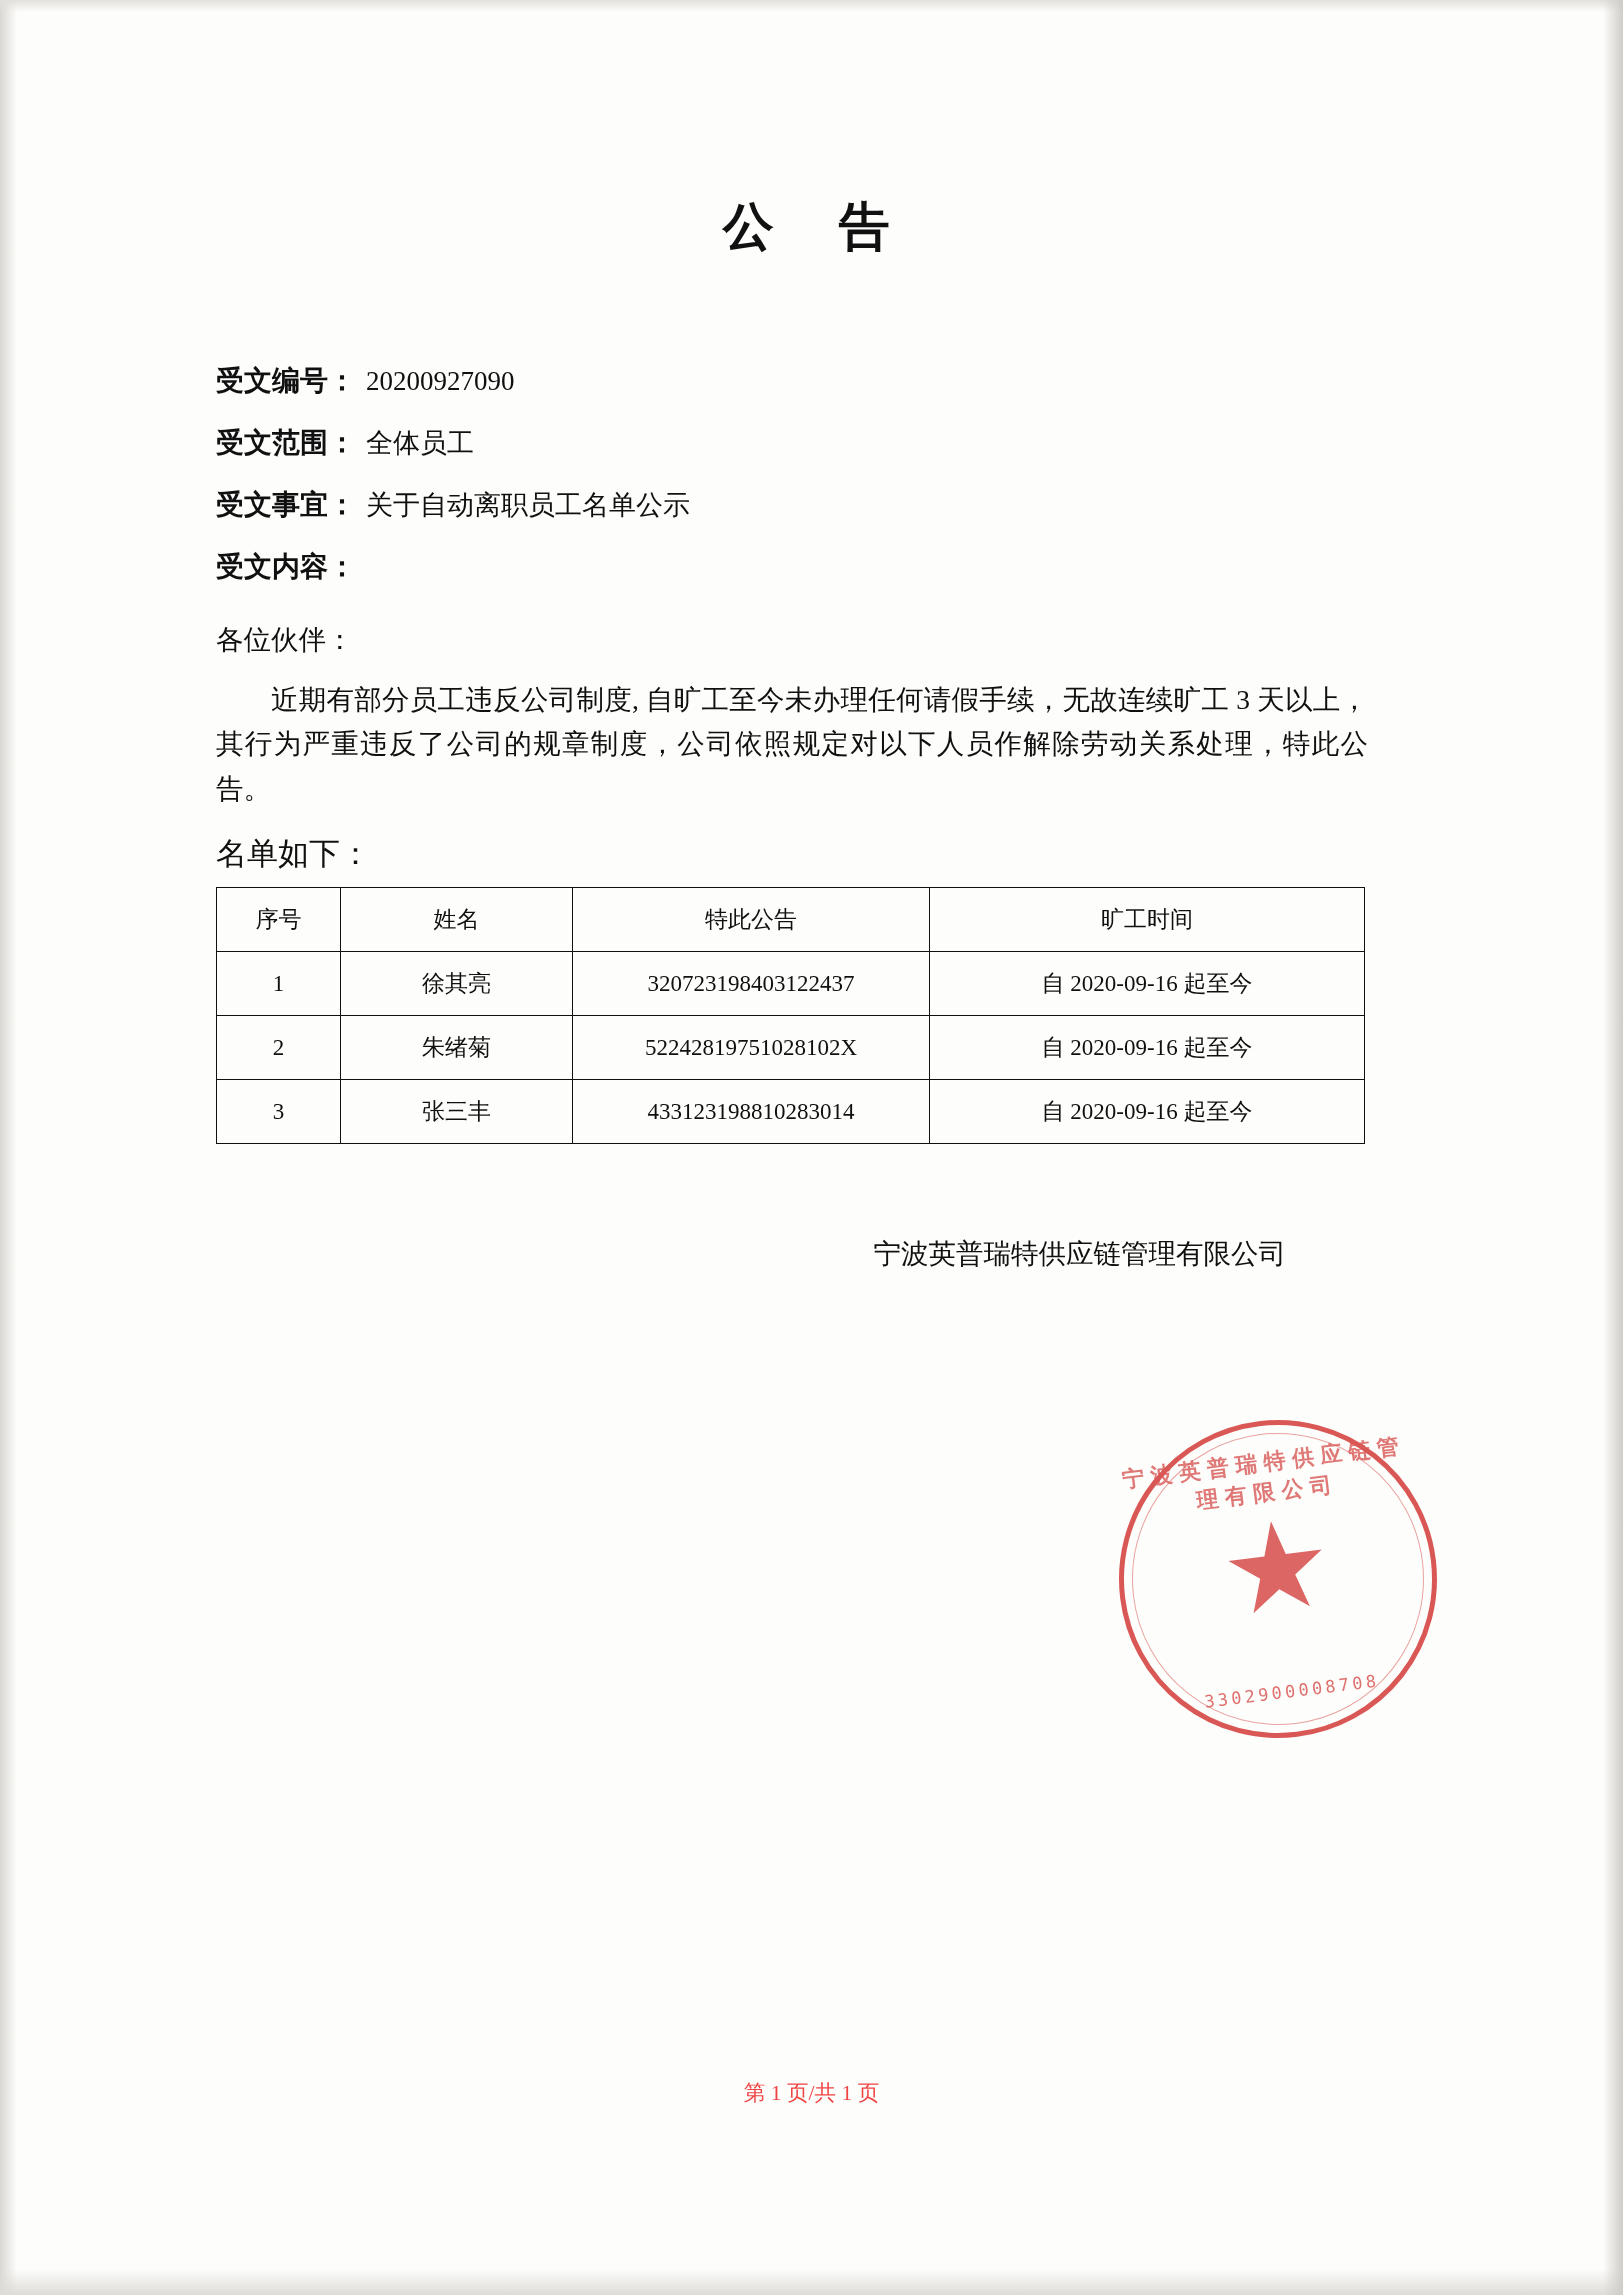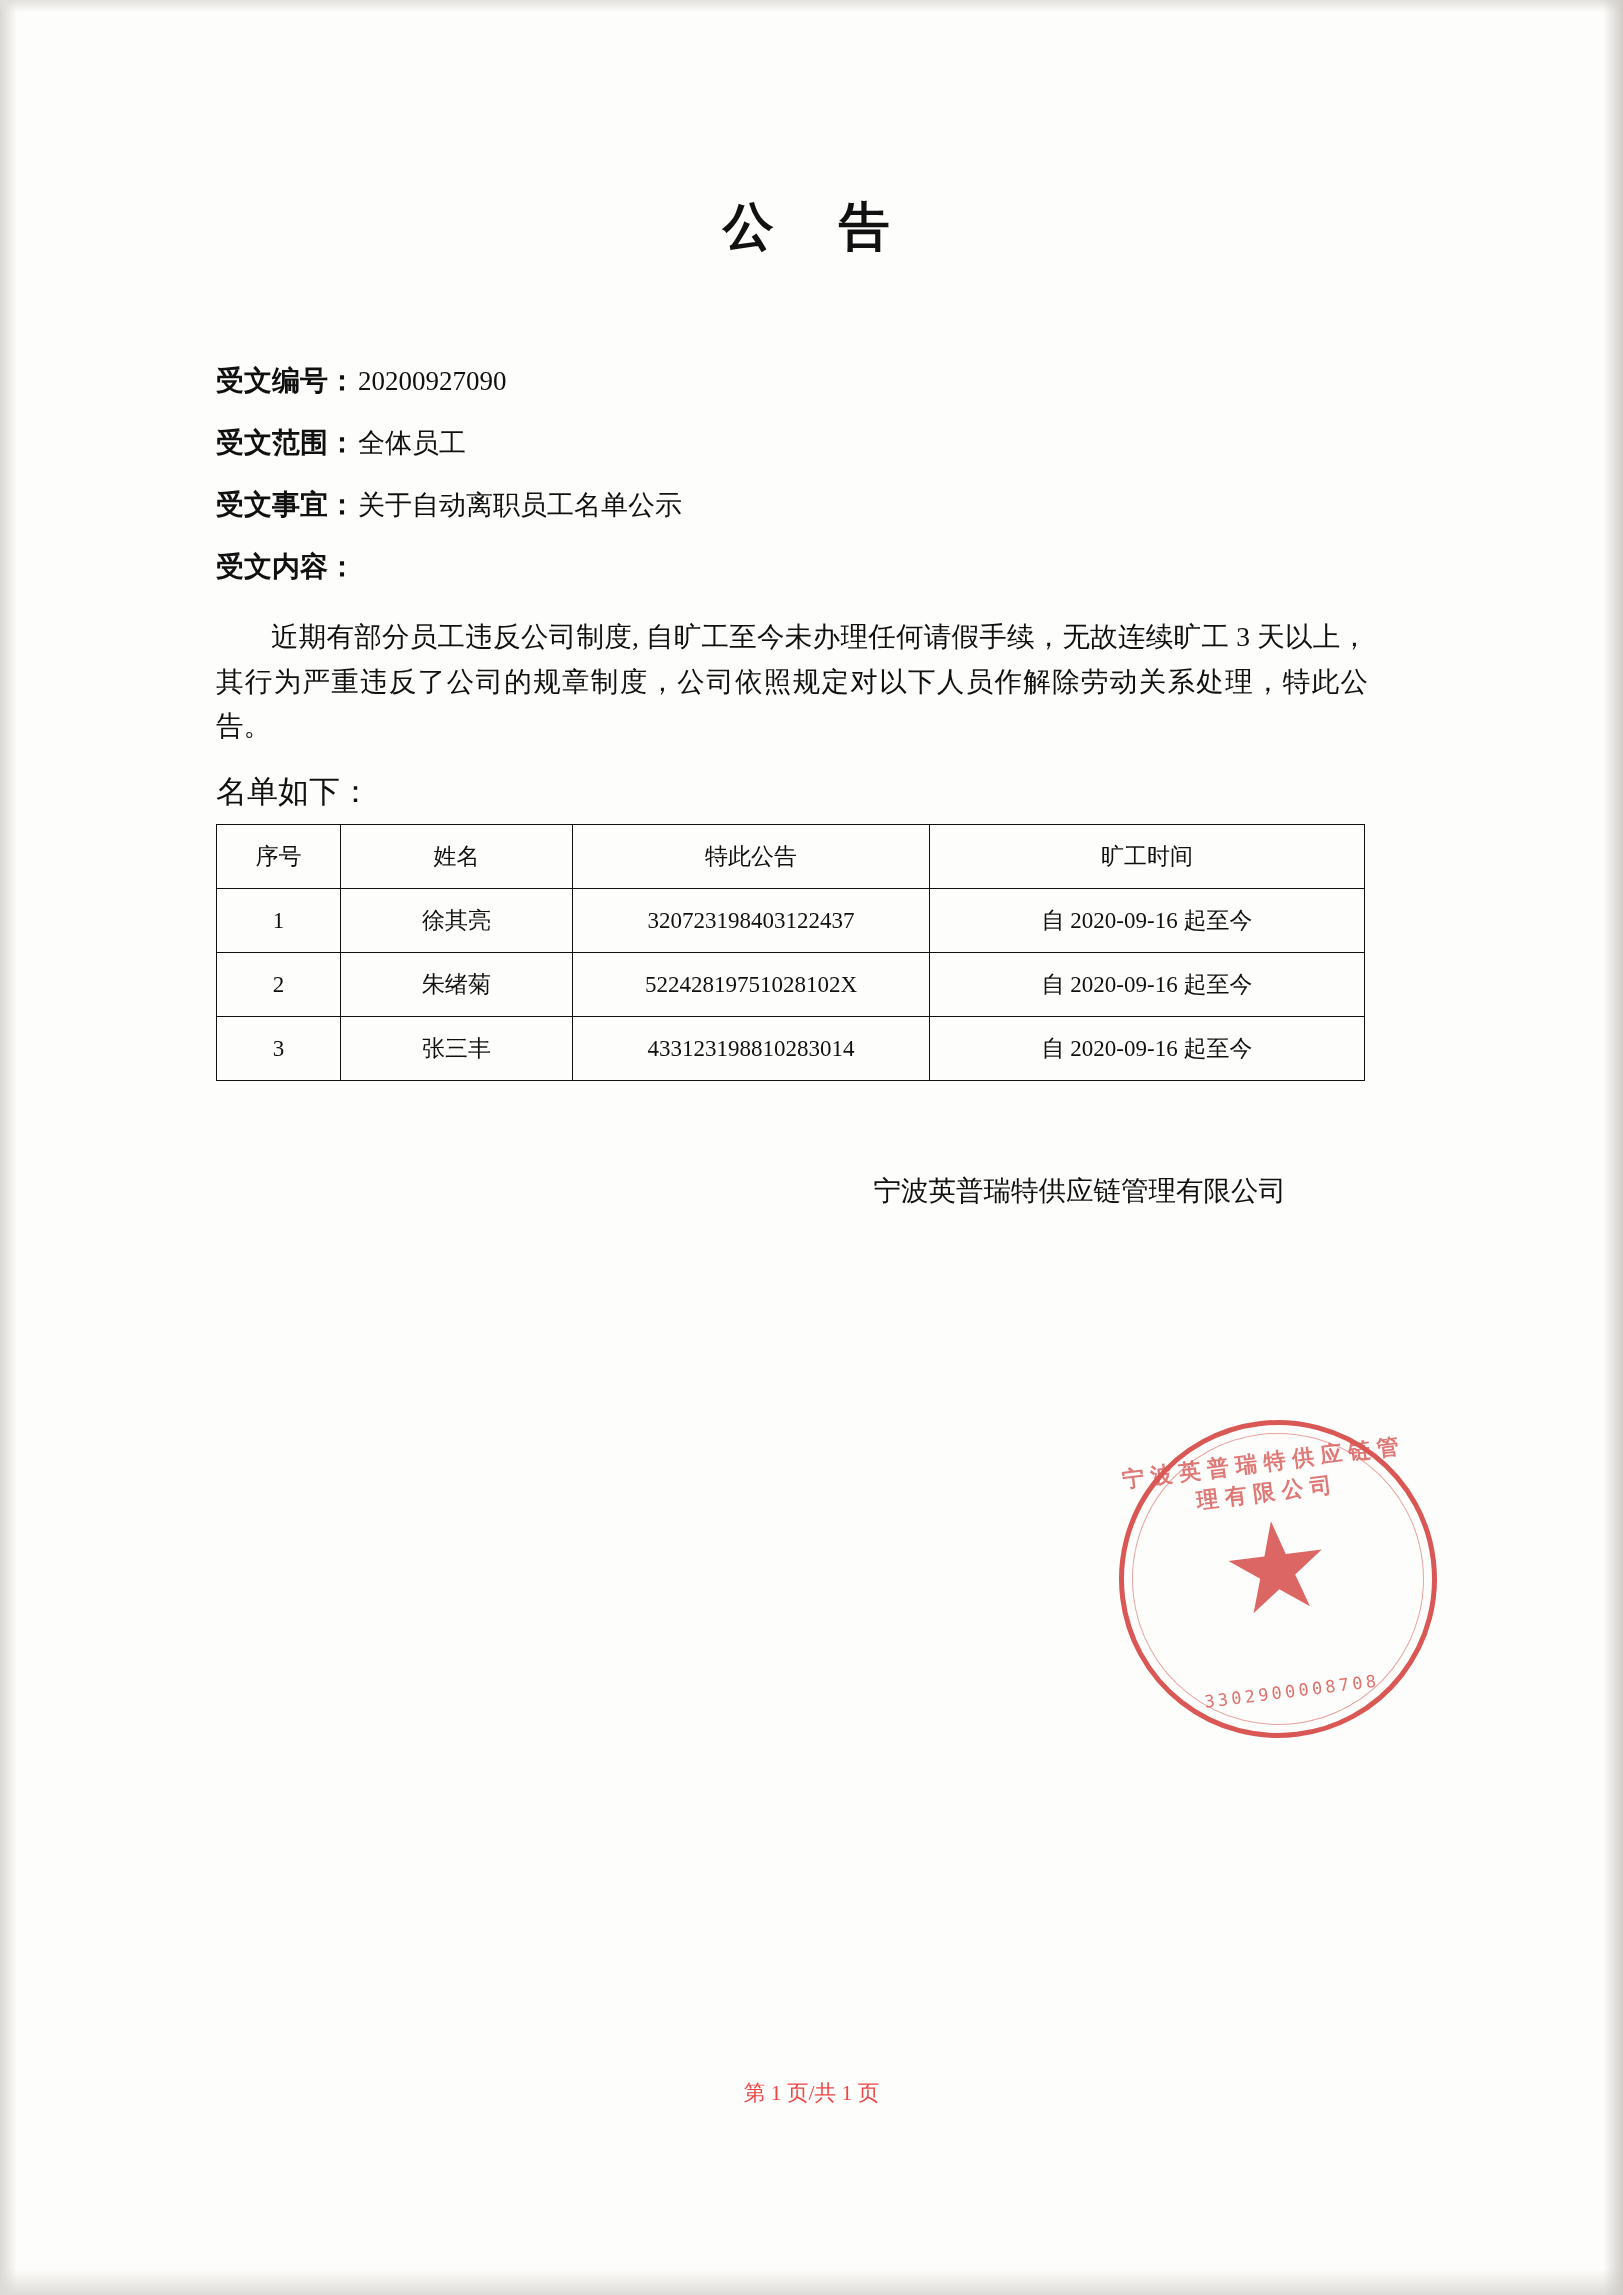--- a/index.html
+++ b/index.html
@@ -83,21 +83,21 @@
     margin-bottom: 34px;
     color: #101010;
   }
   .meta-label {
     font-weight: bold;
     font-size: 28px;
     white-space: nowrap;
   }
   .meta-value {
     font-size: 27px;
-    margin-left: 2px;
+    margin-left: 10px;
   }
 
   .salutation {
     font-size: 27.5px;
     margin-top: 41px;
     margin-bottom: 19.6px;
     color: #101010;
   }
 
   .body-para {
@@ -243,20 +243,21 @@
       <div class="meta-row">
         <span class="meta-label">受文事宜：</span>
         <span class="meta-value">关于自动离职员工名单公示</span>
       </div>
       <div class="meta-row">
         <span class="meta-label">受文内容：</span>
         <span class="meta-value"></span>
       </div>
     </div>
 
+    <div class="salutation">各位伙伴：</div>
 
     <p class="body-para">近期有部分员工违反公司制度, 自旷工至今未办理任何请假手续，无故连续旷工 3 天以上，其行为严重违反了公司的规章制度，公司依照规定对以下人员作解除劳动关系处理，特此公告。</p>
 
     <div class="list-lead">名单如下：</div>
 
     <table class="roster">
       <colgroup>
         <col class="col-no">
           <col class="col-name">
           <col class="col-id">

